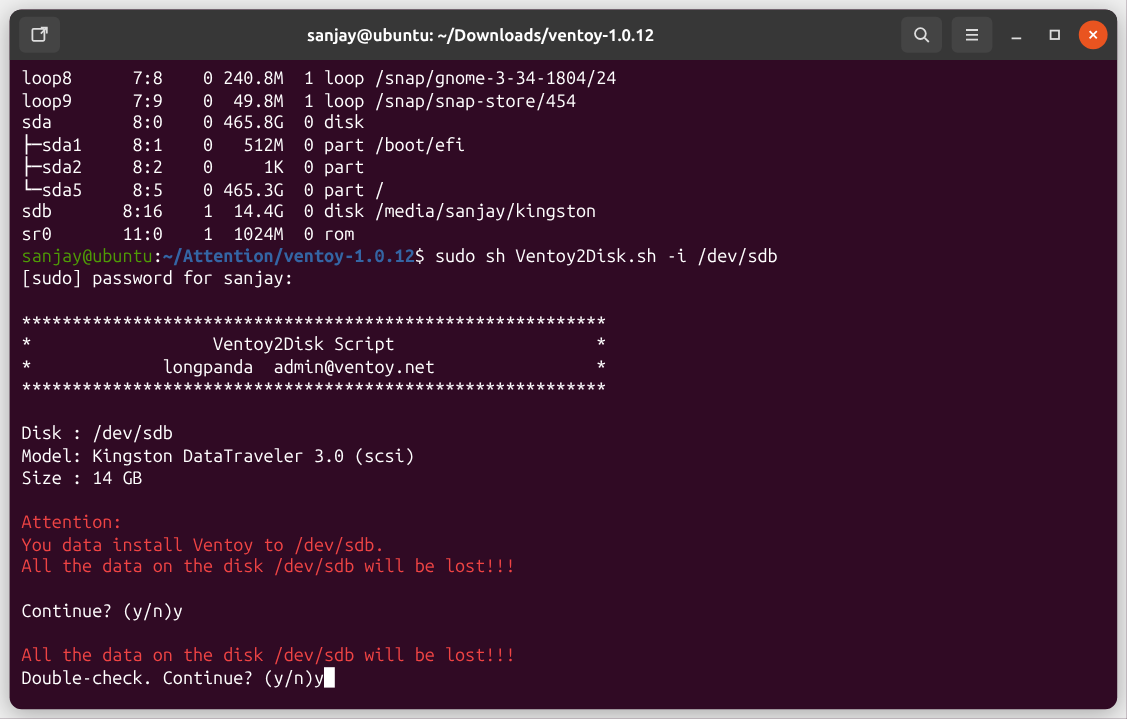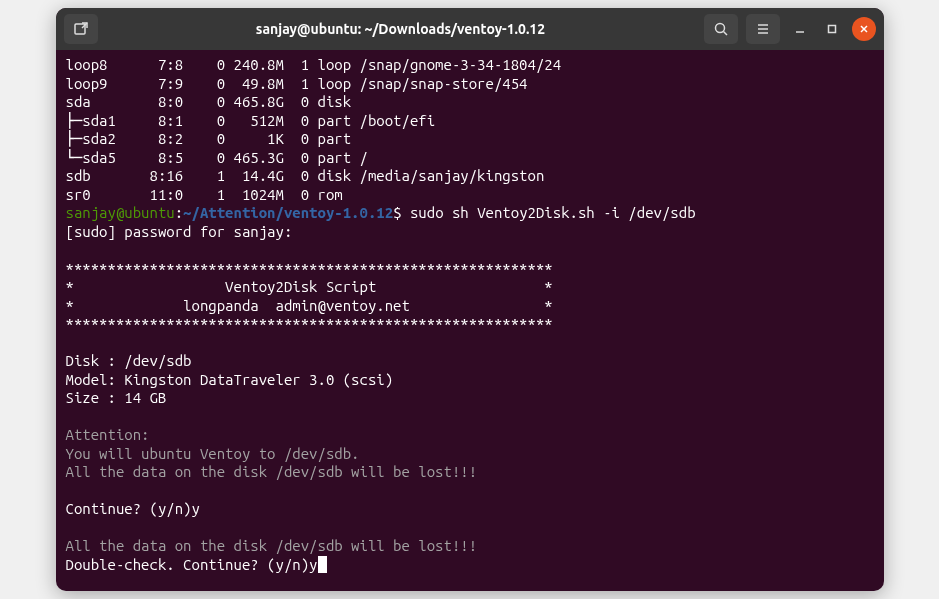--- a/index.html
+++ b/index.html
@@ -5,21 +5,21 @@
     * { box-sizing: border-box; margin: 0; padding: 0; }
     body {
       background: #f0f0f0;
       font-family: 'Ubuntu Mono', 'DejaVu Sans Mono', monospace;
       display: flex;
       justify-content: center;
       align-items: flex-start;
       padding: 8px;
     }
     .window {
-      width: 828px;
+      width: 923px;
       height: 583px;
       background: #300a24;
       border-radius: 10px;
       overflow: hidden;
       box-shadow: 0 4px 20px rgba(0,0,0,0.3);
       display: flex;
       flex-direction: column;
     }
     .titlebar {
       background: #373737;
@@ -76,21 +76,21 @@
       padding: 6px 10px;
       font-size: 15px;
       line-height: 18.5px;
       color: #ffffff;
       white-space: pre;
       font-family: 'Ubuntu Mono', 'DejaVu Sans Mono', 'Courier New', monospace;
       overflow: hidden;
     }
     .green { color: #4e9a06; font-weight: normal; }
     .blue { color: #3465a4; font-weight: bold; }
-    .yellow { color: #a3a3a3; }
+    .yellow { color: #ef4444; }
     .cursor {
       display: inline-block;
       width: 9px;
       height: 17px;
       background: #ffffff;
       vertical-align: text-bottom;
     }
     svg { display: block; }
   </style>
 </head>
@@ -155,20 +155,20 @@
 **********************************************************
 *                  Ventoy2Disk Script                    *
 *             longpanda  admin@ventoy.net                *
 **********************************************************
 
 Disk : /dev/sdb
 Model: Kingston DataTraveler 3.0 (scsi)
 Size : 14 GB
 
 <span class="yellow">Attention:</span>
-<span class="yellow">You will ubuntu Ventoy to /dev/sdb.</span>
+<span class="yellow">You data install Ventoy to /dev/sdb.</span>
 <span class="yellow">All the data on the disk /dev/sdb will be lost!!!</span>
 
 Continue? (y/n)y
 
 <span class="yellow">All the data on the disk /dev/sdb will be lost!!!</span>
 Double-check. Continue? (y/n)y<span class="cursor"></span></div>
 </div>
 
 </body></html>

